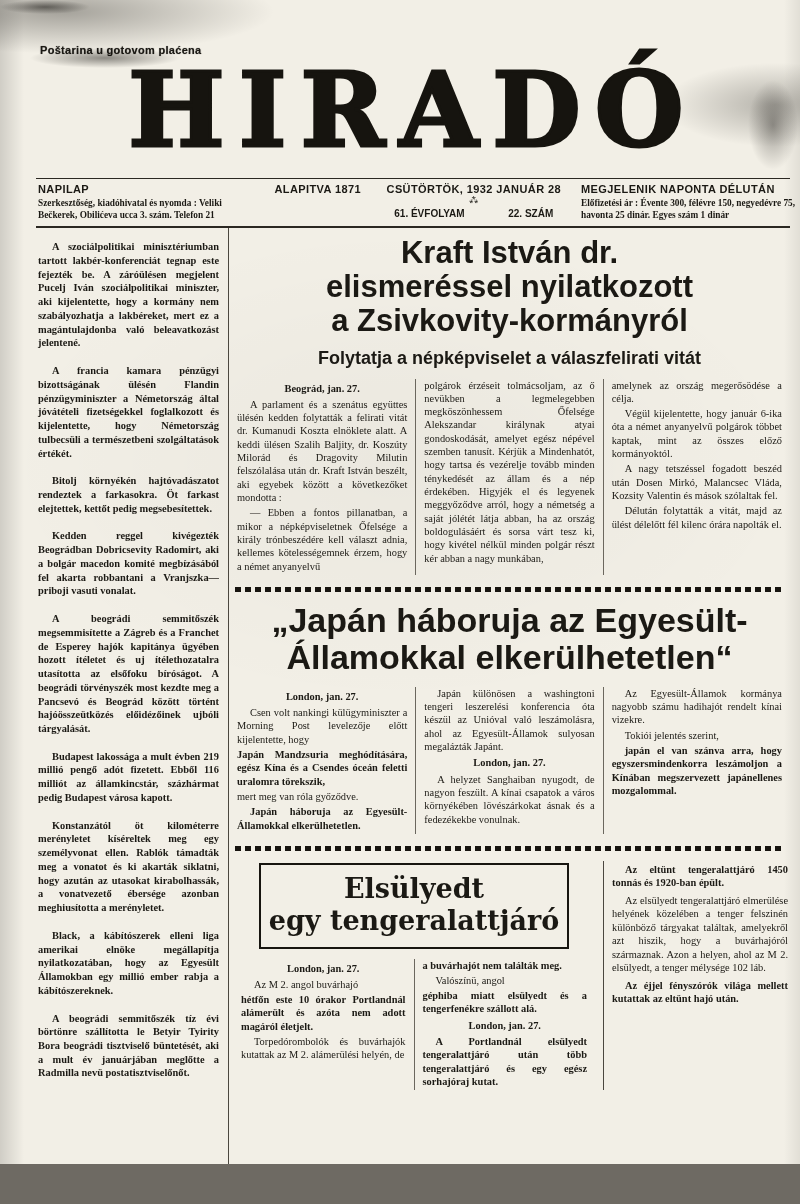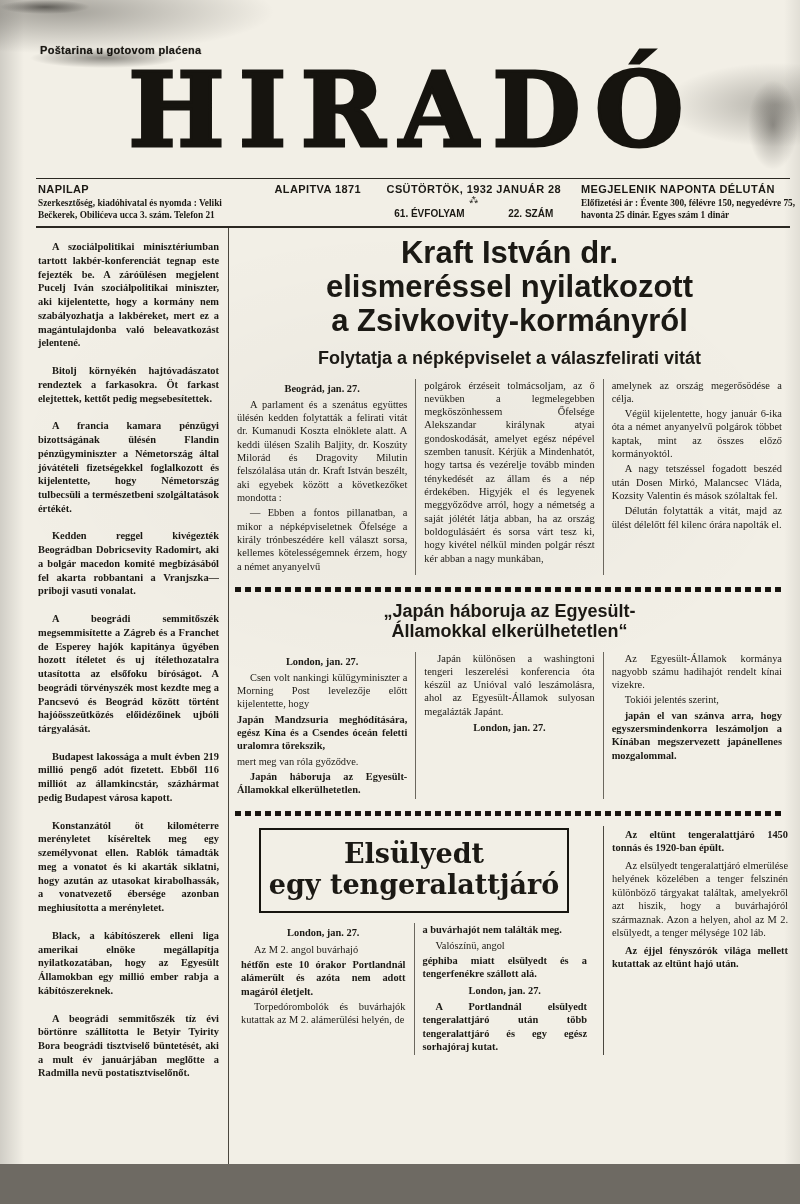--- a/index.html
+++ b/index.html
@@ -40,21 +40,21 @@
   .issue-row{display:flex;justify-content:space-around;font-family:"Liberation Sans",sans-serif;font-weight:bold;font-size:10px;margin-top:4px;}
 
   .bodygrid{display:flex;align-items:stretch;height:938px;overflow:hidden;}
   .leftcol{width:193px;flex:0 0 193px;border-right:1px solid #4b473f;padding:12px 9px 0 2px;overflow:hidden;}
   .leftcol p{font-weight:bold;font-size:10.4px;line-height:1.32;text-align:justify;text-indent:14px;margin-bottom:14px;}
   .maincol{flex:1;padding:4px 0 0 0;overflow:hidden;}
 
   .headline{font-family:"Liberation Sans",sans-serif;font-weight:bold;text-align:center;line-height:1.1;}
   .headline .hl-line{display:block;}
   .h1size{font-size:31px;margin-top:4px;}
-  .h2size{font-size:18px;margin-top:2px;}
+  .h2size{font-size:34px;margin-top:2px;}
   .subheadline{font-family:"Liberation Sans",sans-serif;font-weight:bold;text-align:center;font-size:18px;margin:9px 0 10px;}
 
   .cols{display:flex;align-items:stretch;}
   .col{flex:1;padding:0 8px;overflow:hidden;}
   .col + .col{border-left:1px solid #6b675e;}
   .col p{font-size:10.4px;line-height:1.28;text-align:justify;text-indent:13px;margin-bottom:2px;}
   .col p.dateline{text-align:center;font-weight:bold;text-indent:0;margin:3px 0 3px;}
   .col p.bold{font-weight:bold;}
   .col p.noindent{text-indent:0;}
 
@@ -105,22 +105,22 @@
         <div class="bot">Előfizetési ár : Évente 300, félévre 150, negyedévre 75, havonta 25 dinár. Egyes szám 1 dinár</div>
       </div>
     </div>
 
     <div class="rule thick"></div>
 
     <div class="bodygrid">
 
       <aside class="leftcol">
         <p>A szociálpolitikai minisztériumban tartott lakbér-konferenciát tegnap este fejezték be. A záróülésen megjelent Pucelj Iván szociálpolitikai miniszter, aki kijelentette, hogy a kormány nem szabályozhatja a lakbéreket, mert ez a magántulajdonba való beleavatkozást jelentené.</p>
+        <p>A francia kamara pénzügyi bizottságának ülésén Flandin pénzügyminiszter a Németország által jóvátételi fizetségekkel foglalkozott és kijelentette, hogy Németország tulbecsüli a természetbeni szolgáltatások értékét.</p>
         <p>Bitolj környékén hajtóvadászatot rendeztek a farkasokra. Öt farkast elejtettek, kettőt pedig megsebesítettek.</p>
-        <p>A francia kamara pénzügyi bizottságának ülésén Flandin pénzügyminiszter a Németország által jóvátételi fizetségekkel foglalkozott és kijelentette, hogy Németország tulbecsüli a természetbeni szolgáltatások értékét.</p>
         <p>Kedden reggel kivégezték Beográdban Dobricsevity Radomirt, aki a bolgár macedon komité megbízásából fel akarta robbantani a Vranjszka—priboji vasuti vonalat.</p>
         <p>A beográdi semmitőszék megsemmisítette a Zágreb és a Franchet de Esperey hajók kapitánya ügyében hozott ítéletet és uj ítélethozatalra utasította az elsőfoku bíróságot. A beográdi törvényszék most kezdte meg a Pancsevó és Beográd között történt hajóösszeütközés előidézőinek ujbóli tárgyalását.</p>
         <p>Budapest lakossága a mult évben 219 millió pengő adót fizetett. Ebből 116 milliót az államkincstár, százhármat pedig Budapest városa kapott.</p>
         <p>Konstanzától öt kilométerre merényletet kíséreltek meg egy személyvonat ellen. Rablók támadták meg a vonatot és ki akarták siklatni, hogy azután az utasokat kirabolhassák, a vonatvezető ébersége azonban meghiusította a merényletet.</p>
         <p>Black, a kábítószerek elleni liga amerikai elnöke megállapítja nyilatkozatában, hogy az Egyesült Államokban egy millió ember rabja a kábítószereknek.</p>
         <p>A beográdi semmitőszék tíz évi börtönre szállította le Betyir Tyirity Bora beográdi tisztviselő büntetését, aki a mult év januárjában meglőtte a Radmilla nevü postatisztviselőnőt.</p>
       </aside>
 
       <main class="maincol">
 
@@ -128,21 +128,21 @@
           <h2 class="headline h1size">
             <span class="hl-line">Kraft István dr.</span>
             <span class="hl-line">elismeréssel nyilatkozott</span>
             <span class="hl-line">a Zsivkovity-kormányról</span>
           </h2>
           <h3 class="subheadline">Folytatja a népképviselet a válaszfelirati vitát</h3>
           <div class="cols">
             <div class="col">
               <p class="dateline">Beográd, jan. 27.</p>
               <p>A parlament és a szenátus együttes ülésén kedden folytatták a felirati vitát dr. Kumanudi Koszta elnöklete alatt. A keddi ülésen Szalih Baljity, dr. Koszúty Milorád és Dragovity Milutin felszólalása után dr. Kraft István beszélt, aki egyebek között a következőket mondotta :</p>
-              <p>— Ebben a fontos pillanatban, a mikor a népképviseletnek Őfelsége a király trónbeszédére kell választ sorsa, kellemes kötelességemnek érzem, hogy a német anyanyelvű</p>
+              <p>— Ebben a fontos pillanatban, a mikor a népképviseletnek Őfelsége a király trónbeszédére kell választ adnia, kellemes kötelességemnek érzem, hogy a német anyanyelvű</p>
             </div>
             <div class="col">
               <p class="noindent">polgárok érzéseit tolmácsoljam, az ő nevükben a legmelegebben megköszönhessem Őfelsége Alekszandar királynak atyai gondoskodását, amelyet egész népével szemben tanusít. Kérjük a Mindenhatót, hogy tartsa és vezérelje tovább minden ténykedését az állam és a nép érdekében. Higyjék el és legyenek meggyőződve arról, hogy a németség a saját jólétét látja abban, ha az ország boldogulásáért és sorsa várt tesz ki, hogy kivétel nélkül minden polgár részt kér abban a nagy munkában,</p>
             </div>
             <div class="col">
               <p class="noindent">amelynek az ország megerősödése a célja.</p>
               <p>Végül kijelentette, hogy január 6-ika óta a német anyanyelvű polgárok többet kaptak, mint az összes előző kormányoktól.</p>
               <p>A nagy tetszéssel fogadott beszéd után Dosen Mirkó, Malancsec Vláda, Kozsity Valentin és mások szólaltak fel.</p>
               <p>Délután folytatták a vitát, majd az ülést délelőtt fél kilenc órára napolták el.</p>
             </div>
@@ -160,20 +160,21 @@
             <div class="col">
               <p class="dateline">London, jan. 27.</p>
               <p>Csen volt nankingi külügyminiszter a Morning Post levelezője előtt kijelentette, hogy</p>
               <p class="bold noindent">Japán Mandzsuria meghódítására, egész Kína és a Csendes óceán feletti uralomra törekszik,</p>
               <p class="noindent">mert meg van róla győződve.</p>
               <p class="bold">Japán háboruja az Egyesült-Államokkal elkerülhetetlen.</p>
             </div>
             <div class="col">
               <p>Japán különösen a washingtoni tengeri leszerelési konferencia óta készül az Unióval való leszámolásra, ahol az Egyesült-Államok sulyosan megalázták Japánt.</p>
               <p class="dateline">London, jan. 27.</p>
+              <p>A helyzet Sanghaiban nyugodt, de nagyon feszült. A kínai csapatok a város környékében lövészárkokat ásnak és a fedezékekbe vonulnak.</p>
             </div>
             <div class="col">
               <p>Az Egyesült-Államok kormánya nagyobb számu hadihajót rendelt kínai vizekre.</p>
               <p>Tokiói jelentés szerint,</p>
               <p class="bold">japán el van szánva arra, hogy egyszersmindenkorra leszámoljon a Kínában megszervezett japánellenes mozgalommal.</p>
             </div>
           </div>
         </section>
 
         <div class="dotted"></div>

